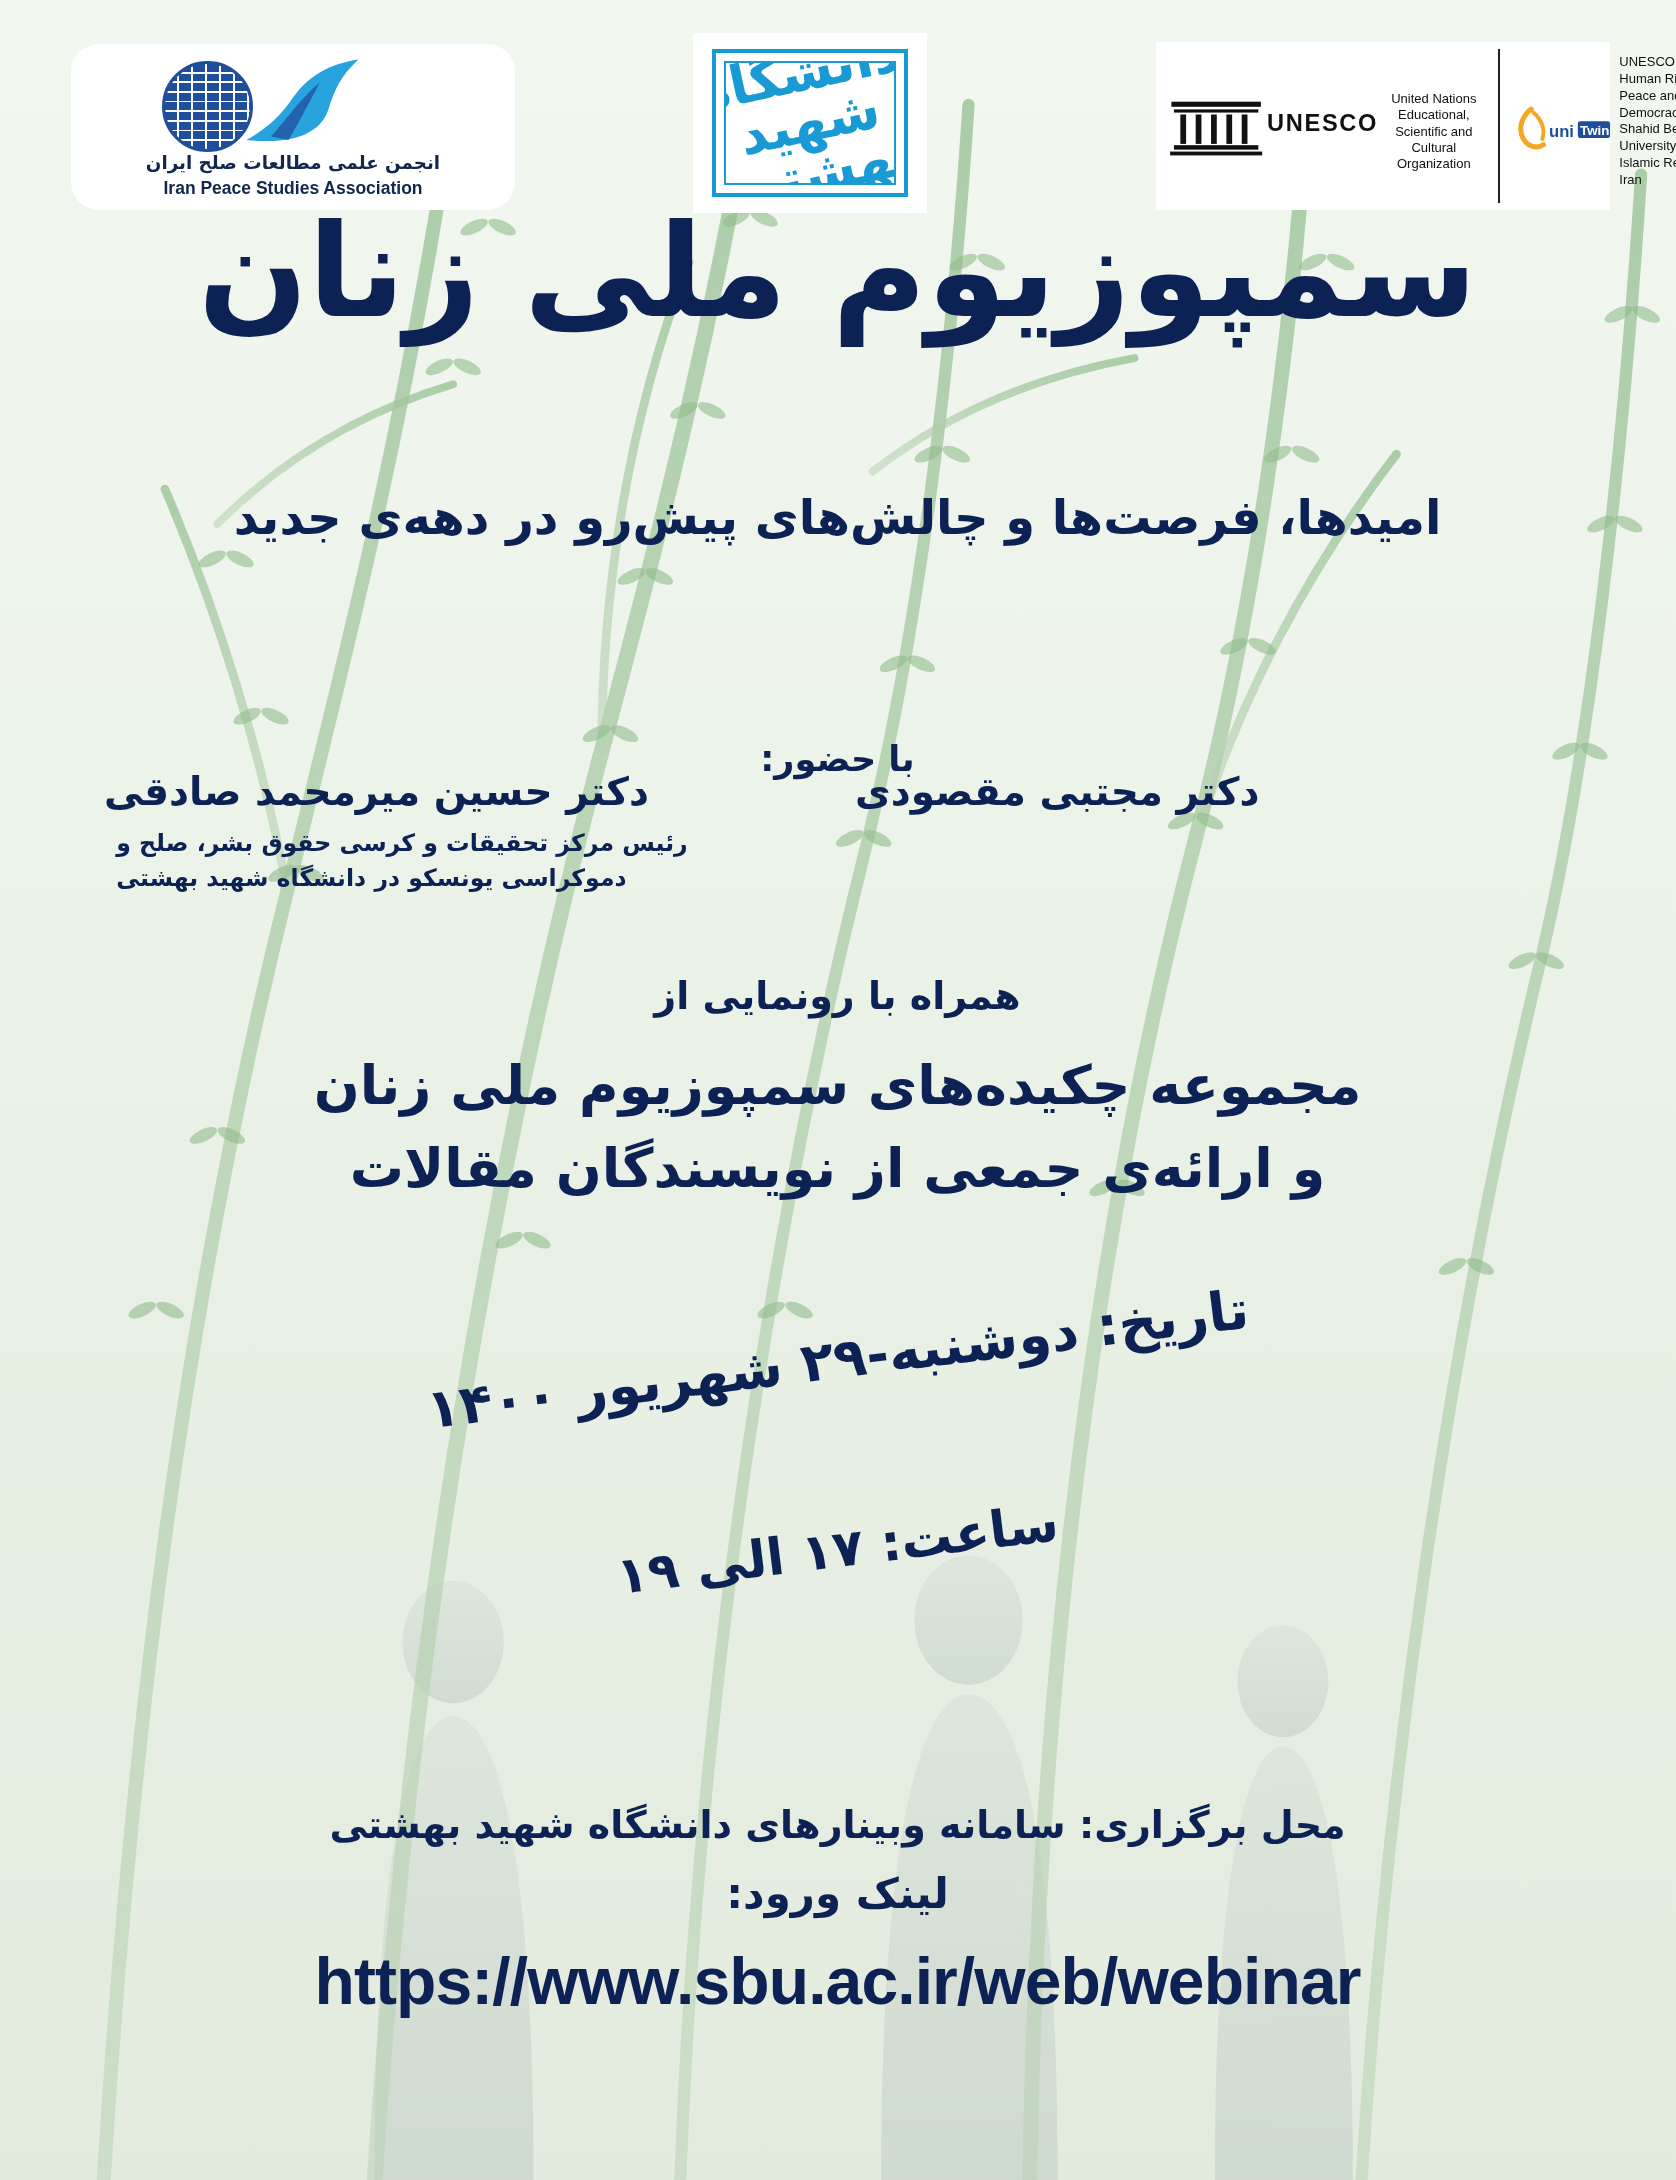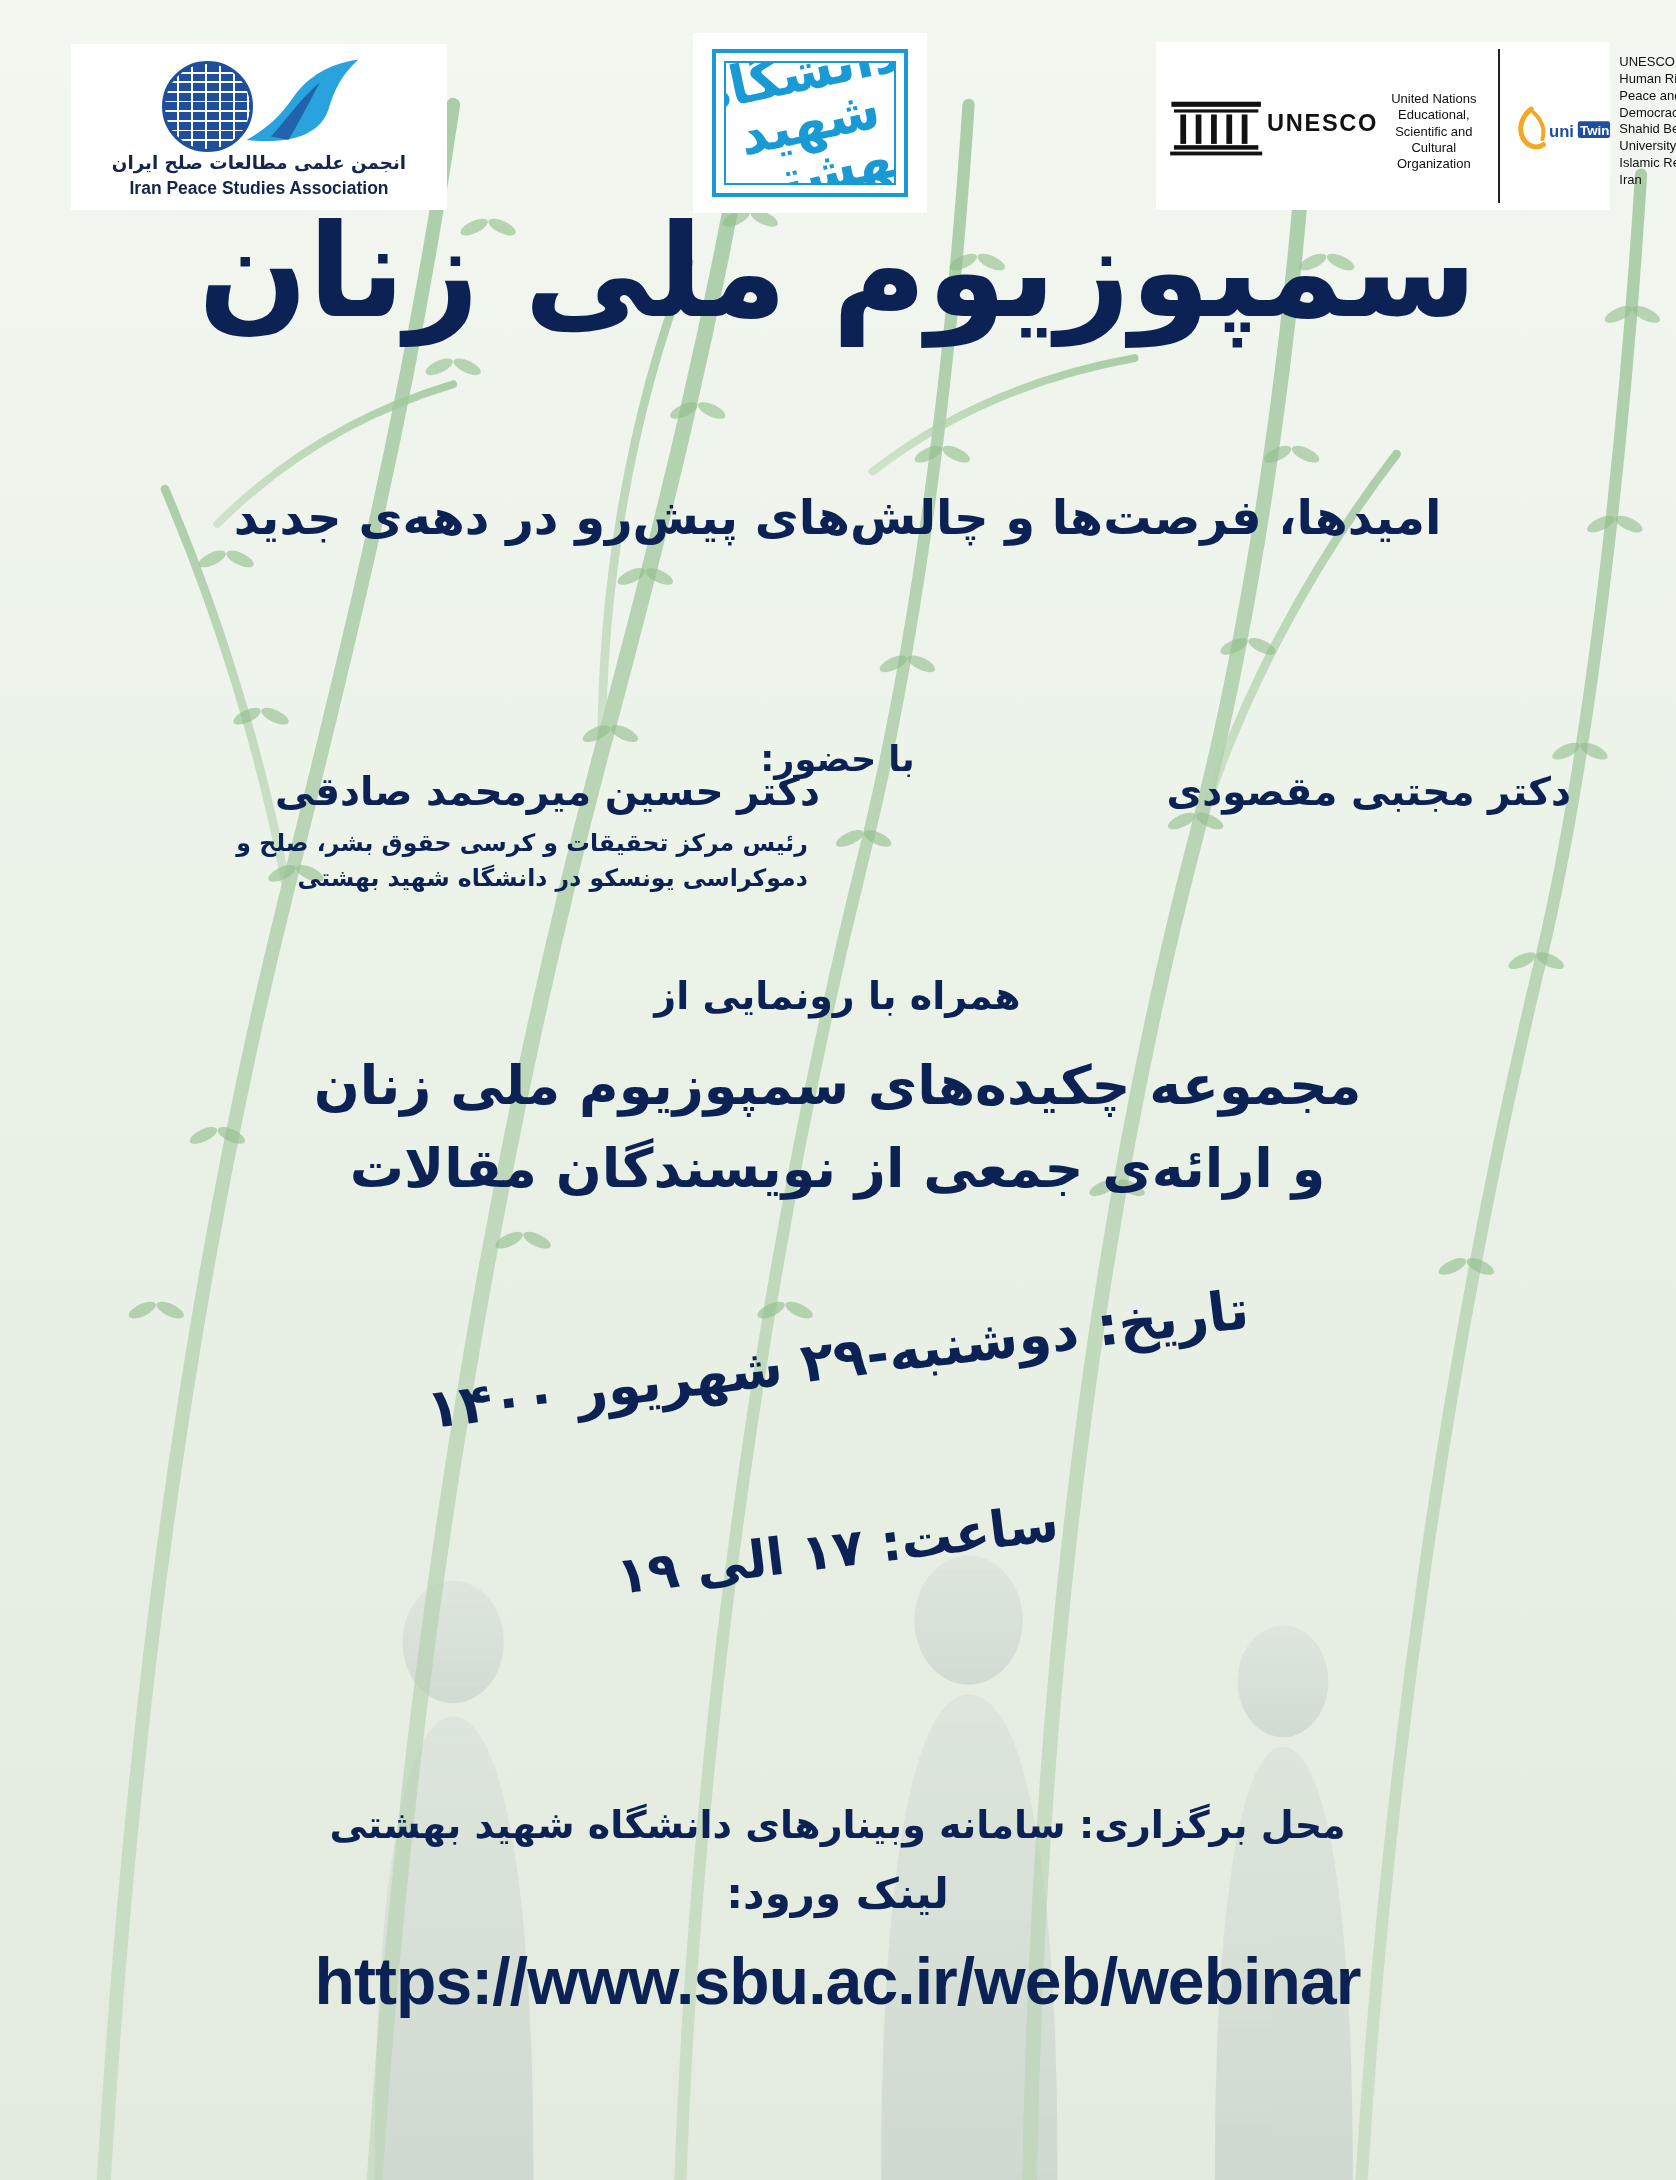--- a/index.html
+++ b/index.html
@@ -43,25 +43,26 @@
   .logo-box {
     position: absolute;
     background: #ffffff;
     box-sizing: border-box;
   }
 
   
   .logo-ipsa {
     left: 72px;
     top: 10.5px;
-    width: 376px;
+    width: 444px;
     height: 166px;
     padding: 8.7px 10.5px 7px 10.5px;
     text-align: center;
     direction: rtl;
+    border-radius: 28px;
   }
   .ipsa-mark {
     position: relative;
     height: 98px;
   }
   .ipsa-globe {
     position: absolute;
     left: 80px;
     top: 8.7px;
     width: 91px;
@@ -224,21 +225,21 @@
   .guests {
     position: absolute;
     top: 769px;
     left: 105px;
     right: 105px;
     display: flex;
     justify-content: space-between;
     align-items: flex-start;
     gap: 35px;
   }
-  .guest { flex: 1; text-align: right; }
+  .guest { flex: 1; text-align: left; }
   .guest-name {
     font-size: 39px;
     font-weight: bold;
     color: #0d2254;
     line-height: 1.2;
   }
   .guest-role {
     font-size: 23.6px;
     font-weight: bold;
     color: #0d2254;

